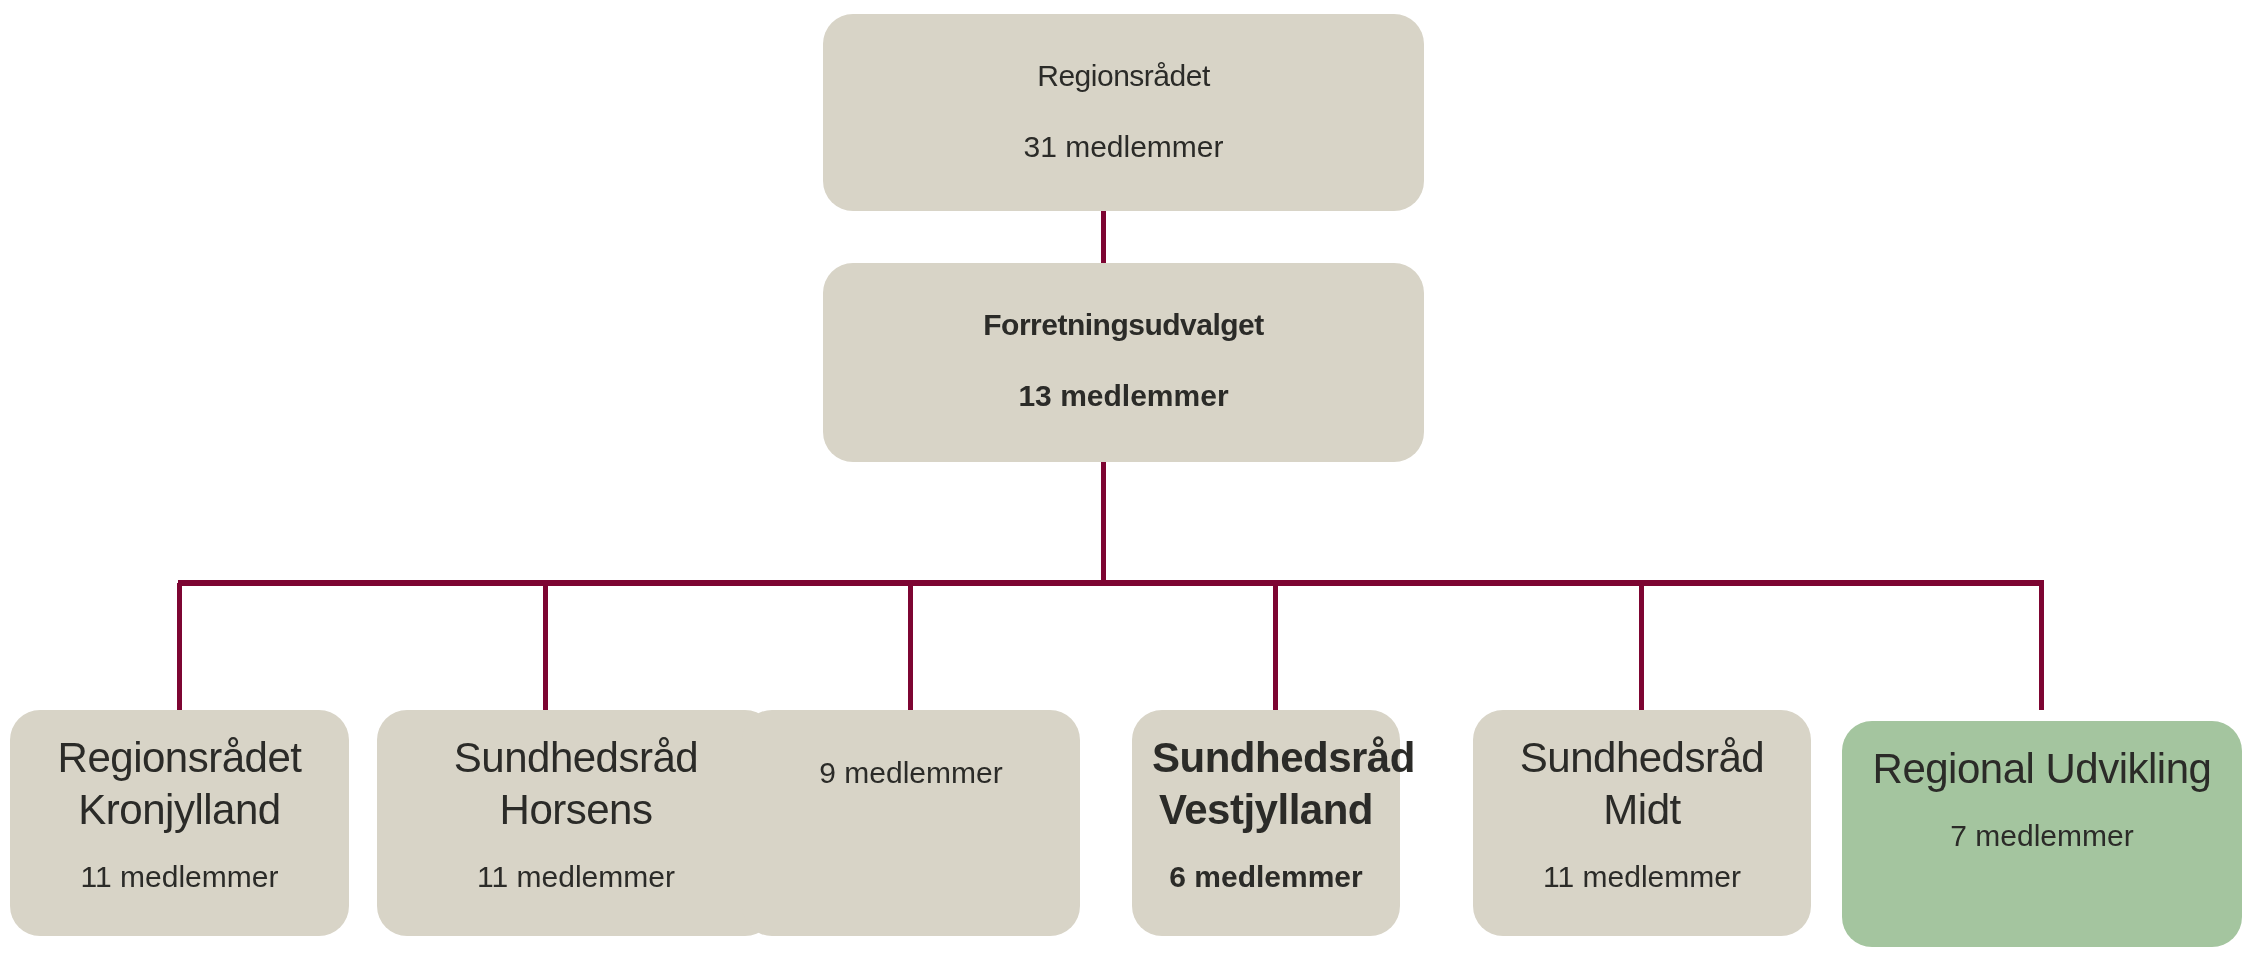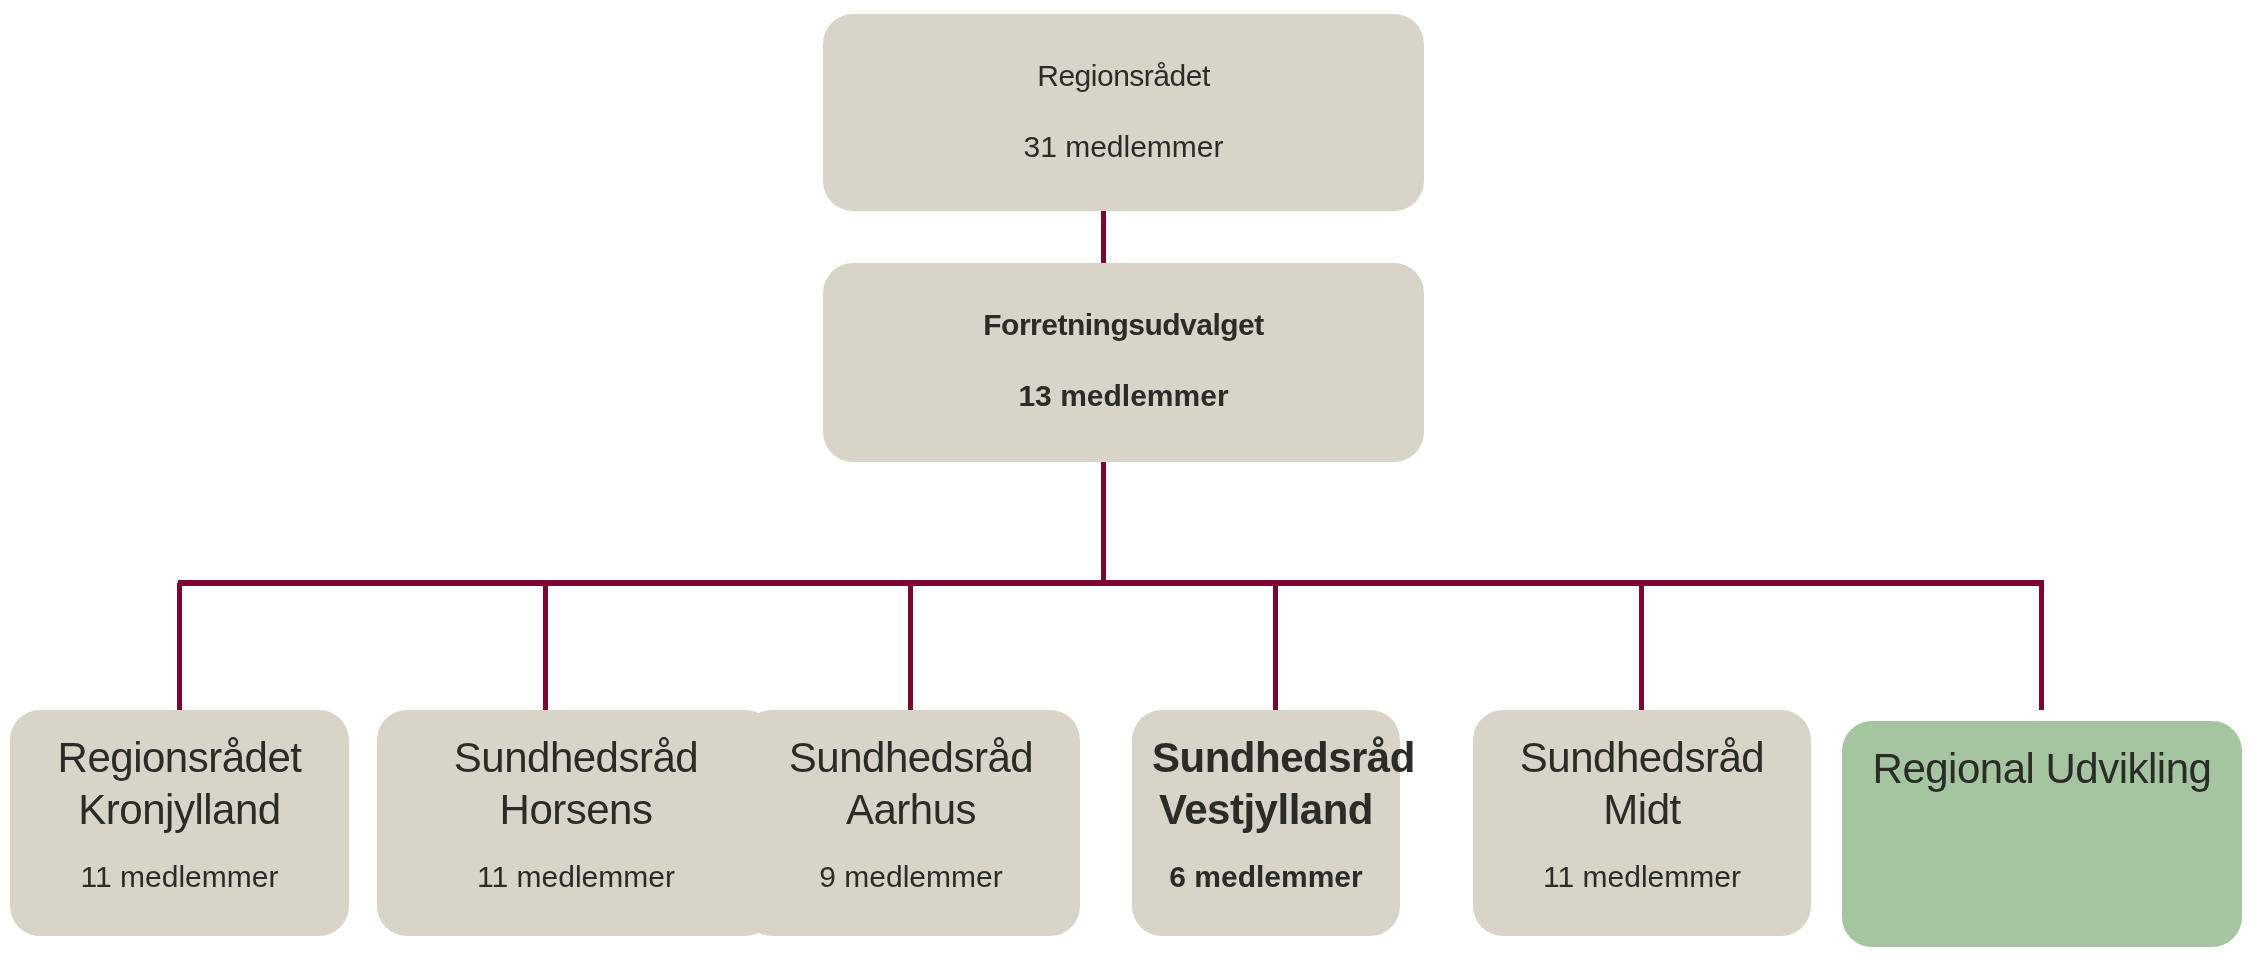--- a/index.html
+++ b/index.html
@@ -99,31 +99,31 @@
     <div class="node-title">Regionsrådet Kronjylland</div>
     <div class="node-sub">11 medlemmer</div>
   </div>
 
   <div class="node node--child" style="left:377px; width:398px;">
     <div class="node-title">Sundhedsråd Horsens</div>
     <div class="node-sub">11 medlemmer</div>
   </div>
 
   <div class="node node--child" style="left:742px; width:338px;">
-    <div class="node-title">Sundhedsråd Aarhus</div>
     <div class="node-sub">9 medlemmer</div>
   </div>
 
   <div class="node node--child" style="left:1132px; width:268px;font-weight:bold;">
     <div class="node-title">Sundhedsråd Vestjylland</div>
     <div class="node-sub">6 medlemmer</div>
   </div>
 
   <div class="node node--child" style="left:1473px; width:338px;">
     <div class="node-title">Sundhedsråd Midt</div>
     <div class="node-sub">11 medlemmer</div>
   </div>
 
   <div class="node node--child node--wide node--highlight" style="left:1842px; width:400px;margin-top:11px;">
     <div class="node-title">Regional Udvikling</div>
+    <div class="node-sub">7 medlemmer</div>
   </div>
 
 </div>
 
 </body></html>

